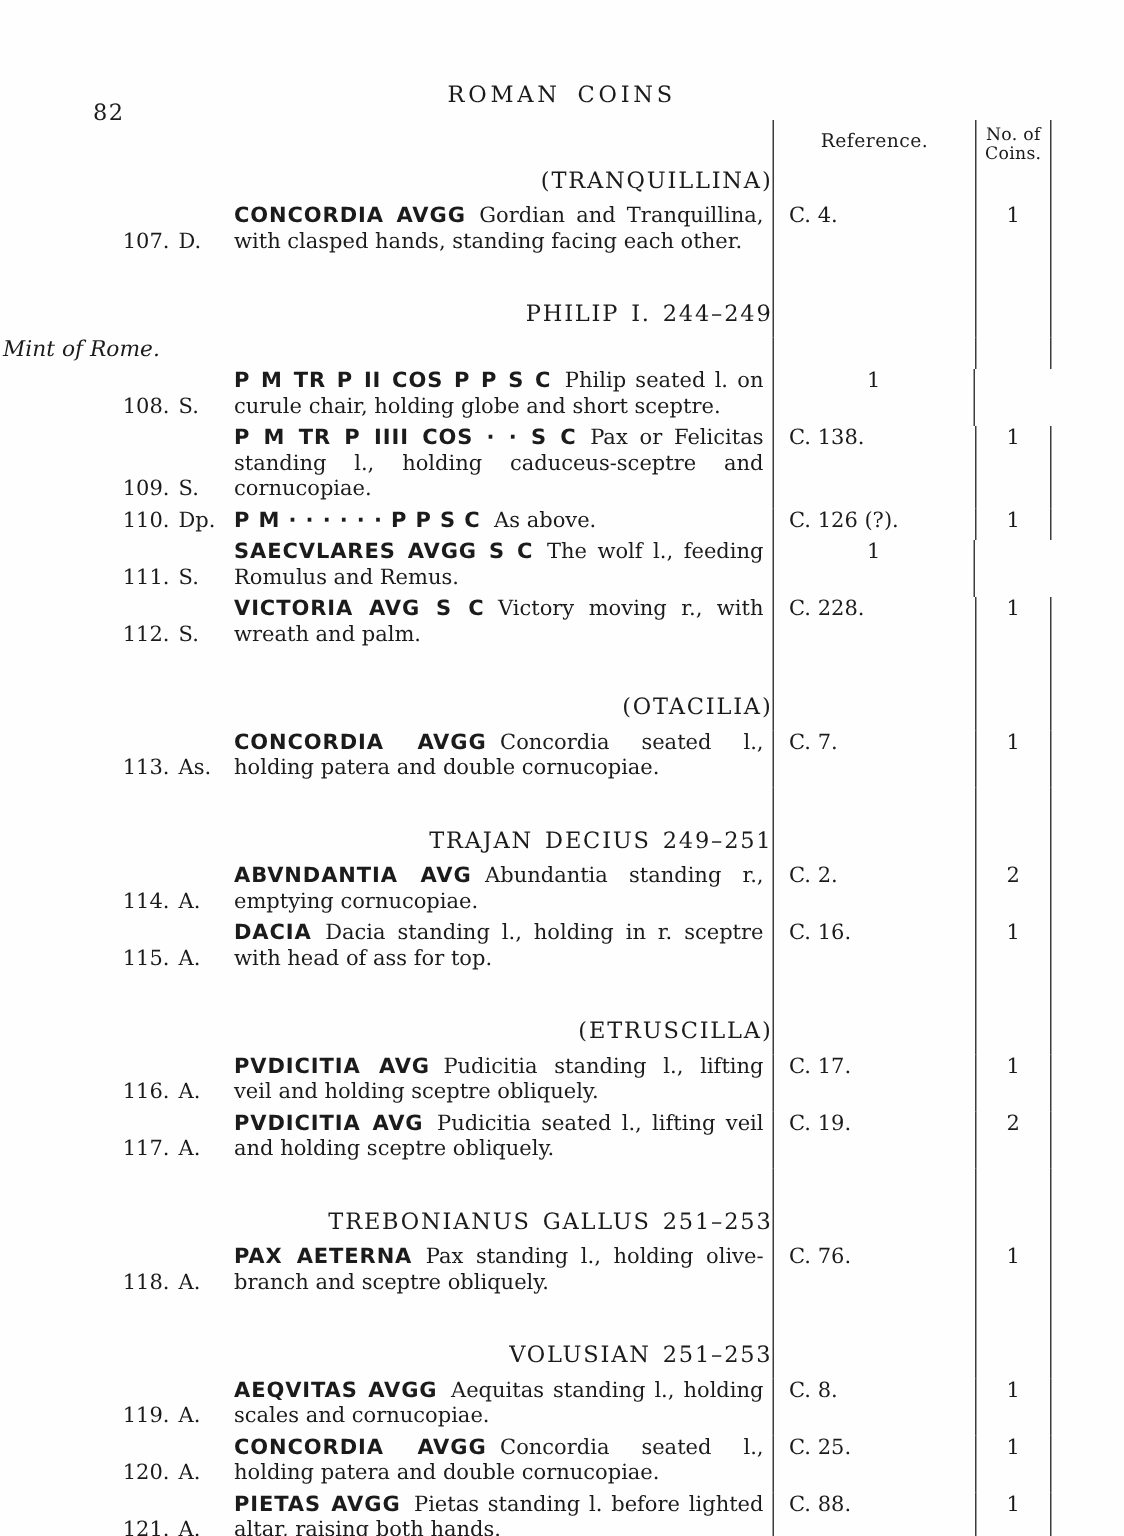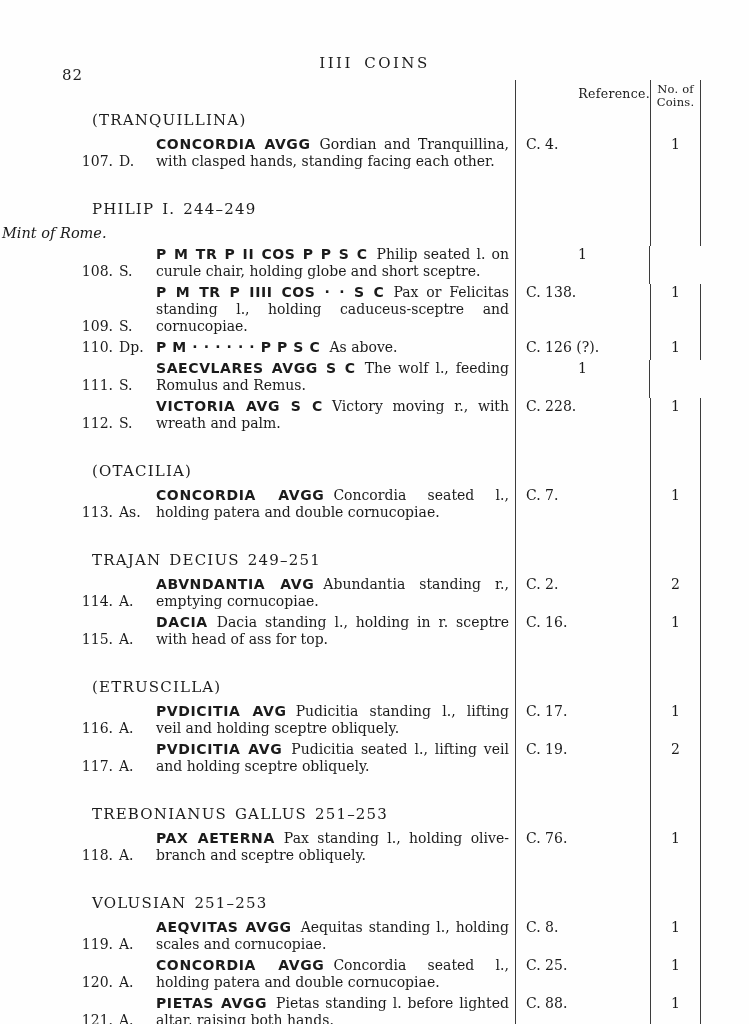--- a/index.html
+++ b/index.html
@@ -39,31 +39,31 @@
   }
   .c-cnt{
     border-left:1px solid #3c3c3c;
     border-right:1px solid #3c3c3c;
     text-align:center;
     font-size:14px;
   }
 
   
   .hdr-row .c-ref{
-    text-align:right;padding:6px 0 0 0;
+    text-align:center;padding:6px 0 0 0;
     font-size:12.5px;letter-spacing:.3px;
   }
   .hdr-row .c-cnt{
     padding-top:3px;font-size:11.5px;line-height:12.5px;letter-spacing:.2px;
   }
   .hdr-row .c-main{height:28px;}
 
   
   .sec-row .c-main{
-    text-align:left;
+    text-align:right;
     padding:26px 0 7px 60px;
     font-size:15px;letter-spacing:1.2px;word-spacing:2px;margin-left:32px;
   }
   .sec-row.sec-first .c-main{padding-top:3px;}
 
   
   .note-row .c-main{
     font-style:italic;font-size:14.5px;
     padding:0 0 5px 2px;
   }
@@ -94,21 +94,21 @@
   .entry-row .c-ref{line-height:17px;}
   .entry-row .c-cnt{line-height:17px;}
 </style>
 </head>
 <body>
 
 <div class="page">
 
   <div class="running-head">
     <span class="page-number">82</span>
-    <span class="page-title">IIII COINS</span>
+    <span class="page-title">ROMAN COINS</span>
   </div>
 
   <div class="catalog">
 
     <div class="row hdr-row">
       <div class="c-main"></div>
       <div class="c-ref">Reference.</div>
       <div class="c-cnt">
         <div>No. of</div>
         <div>Coins.</div>

